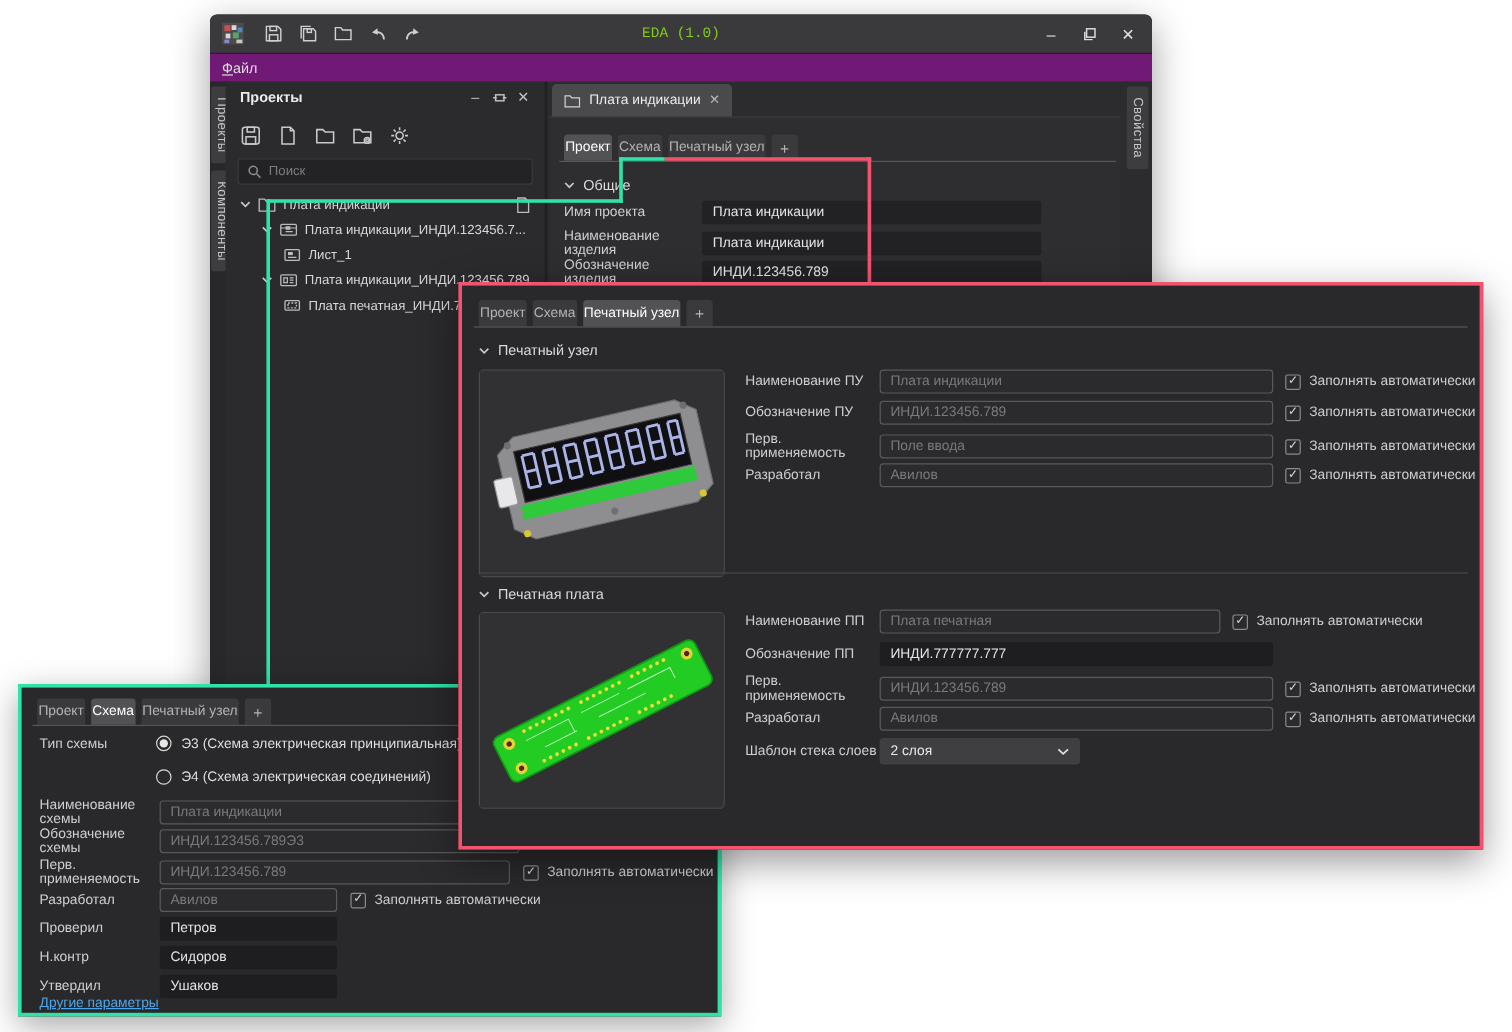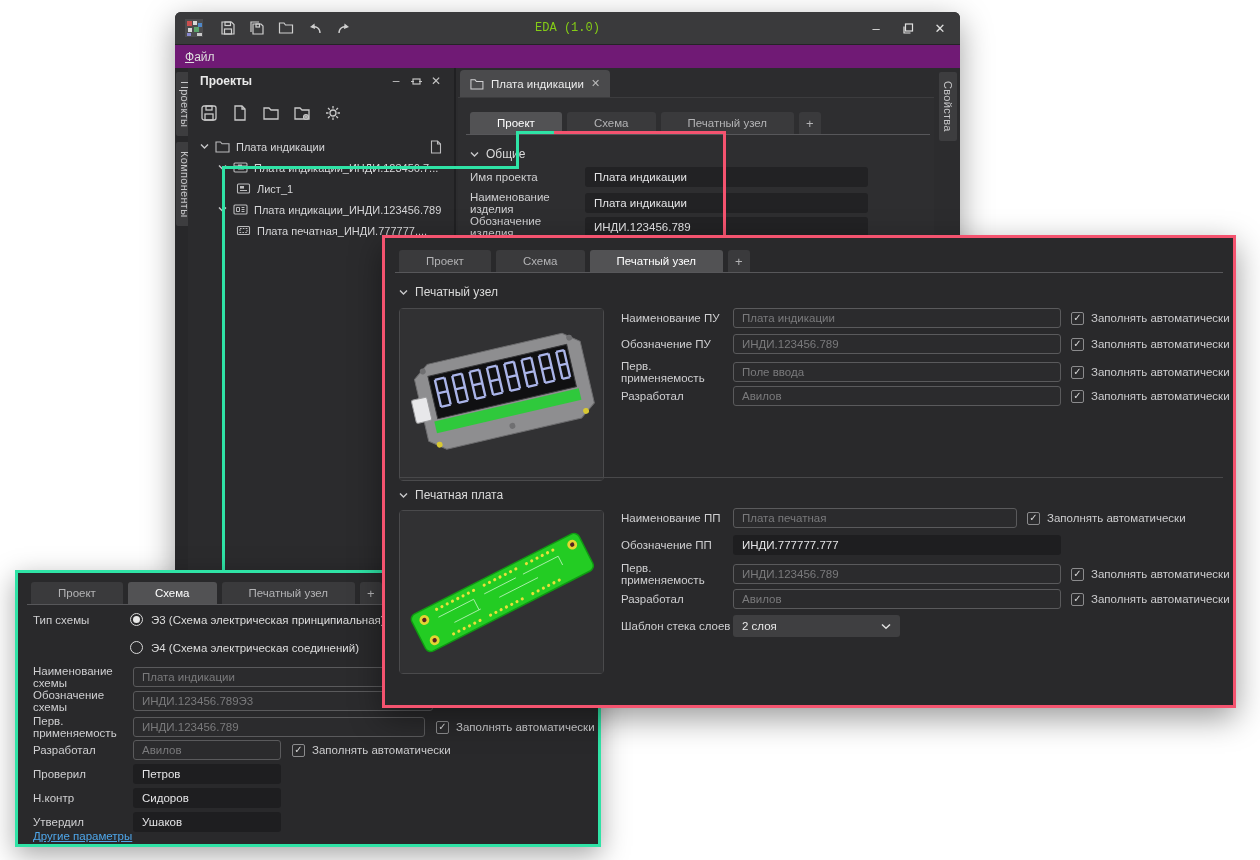--- a/index.html
+++ b/index.html
@@ -50,21 +50,21 @@
   
   .doc-tab { position:absolute; left:285px; top:58px; height:27px; background:#4a4a4c;
              border-radius:4px 4px 0 0; display:flex; align-items:center; gap:7px; padding:0 10px; }
   .doc-tab .lbl { color:#ebebeb; font-size:11.5px; }
   .doc-tab .x { color:#b9b9b9; font-size:11px; }
   .doc-content { position:absolute; left:283px; top:85px; right:26px; bottom:0;
                  background:#2e2e30; border-top:1px solid #3c3c3e; }
 
   
   .tabstrip { position:absolute; display:flex; gap:5px; }
-  .tab { height:22px; display:flex; align-items:center; padding:0 27px; font-size:11.5px;
+  .tab { height:22px; display:flex; align-items:center; padding:0 1px; font-size:11.5px;
          background:#3a3a3c; color:#b3b3b5; border-radius:3px 3px 0 0; }
   .tab.active { background:#525254; color:#ffffff; }
   .tab.add { padding:0 7px; font-size:13px; }
   .tab-underline { position:absolute; height:1px; background:#57575a; }
 
   .section-hdr { position:absolute; display:flex; align-items:center; gap:7px; color:#dadada; font-size:12px; }
   .chev { display:inline-flex; }
 
   .row { position:absolute; display:flex; align-items:center; }
   .row .lbl { color:#cfcfd1; font-size:11.5px; flex:0 0 auto; }
@@ -209,20 +209,29 @@
               <circle cx="13" cy="13" r="2.4" fill="#2b2b2d"></circle>
               <circle cx="13" cy="13" r="1.1"></circle>
             </svg>
         </span>
         <span class="ic">
           <svg viewBox="0 0 18 18" fill="none" stroke="#c9c9c9" stroke-width="1.3">
               <circle cx="9" cy="9" r="3"></circle>
               <path d="M9 2v2.5M9 13.5V16M2 9h2.5M13.5 9H16M4 4l1.8 1.8M12.2 12.2 14 14M14 4l-1.8 1.8M5.8 12.2 4 14"></path>
             </svg>
         </span>
+      </div>
+      <div class="search">
+        <span class="ic" style="width:12px;height:12px;display:inline-flex;">
+          <svg viewBox="0 0 12 12" fill="none" stroke="#8a8a8c" stroke-width="1.3">
+              <circle cx="5" cy="5" r="3.4"></circle>
+              <path d="M7.6 7.6 11 11"></path>
+            </svg>
+        </span>
+        <span class="ph">Поиск</span>
       </div>
       <div class="tree">
         <div class="tree-row" style="padding-left:12px;">
           <span class="chev">
             <svg width="9" height="7" viewBox="0 0 9 7">
                 <polyline points="1,1.5 4.5,5 8,1.5" fill="none" stroke="#c8c8ca" stroke-width="1.4"></polyline>
               </svg>
           </span>
           <span class="ticon">
             <svg width="15" height="13" viewBox="0 0 15 13" fill="none" stroke="#bcbcbe" stroke-width="1.1">

